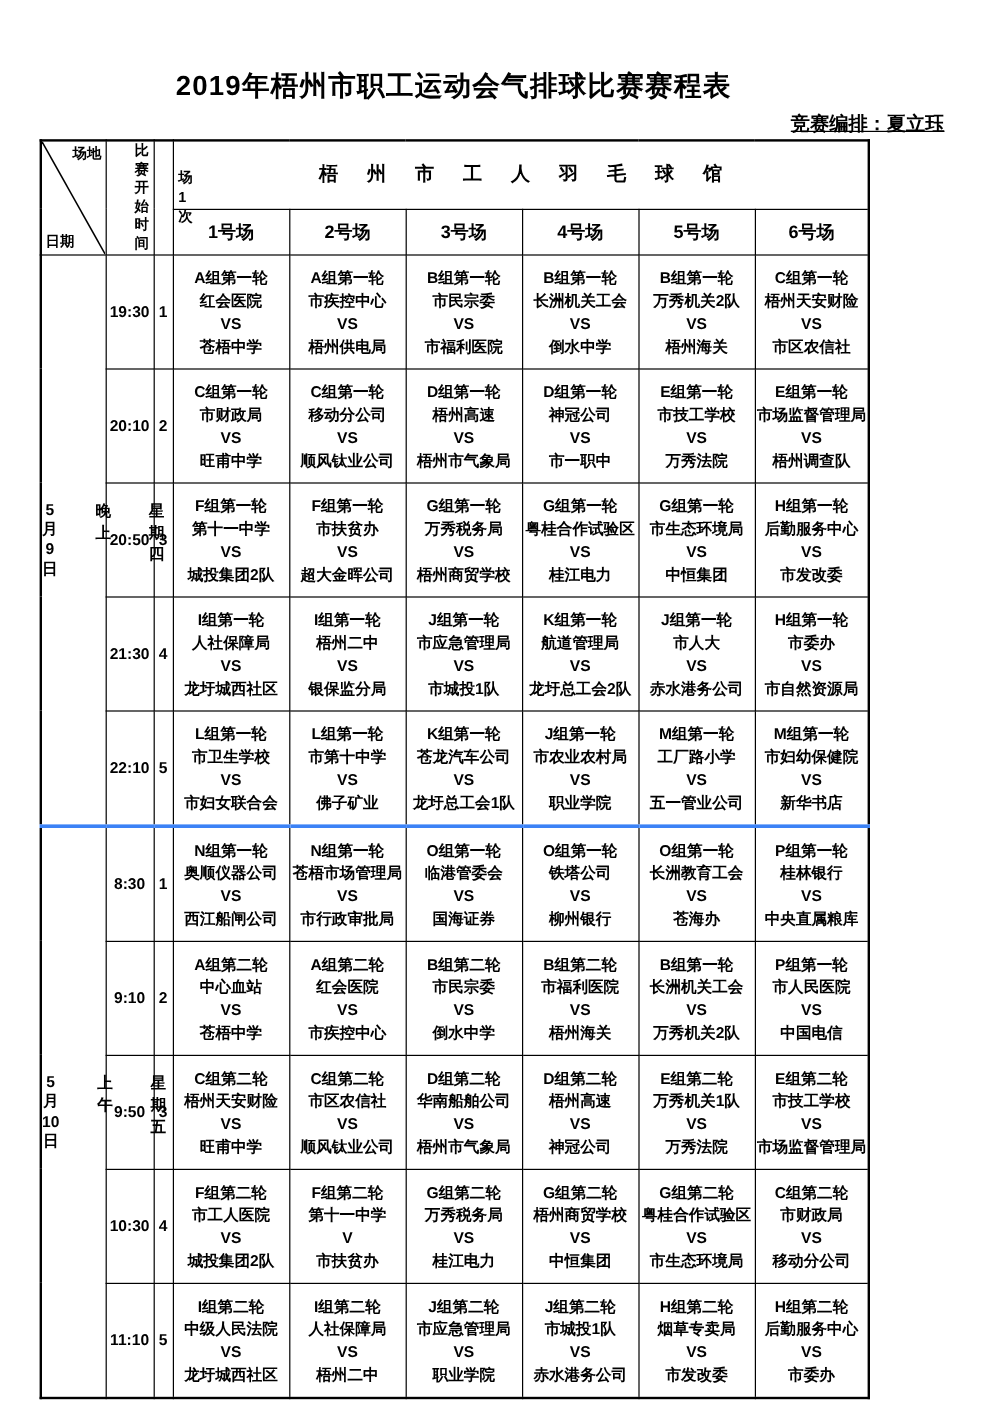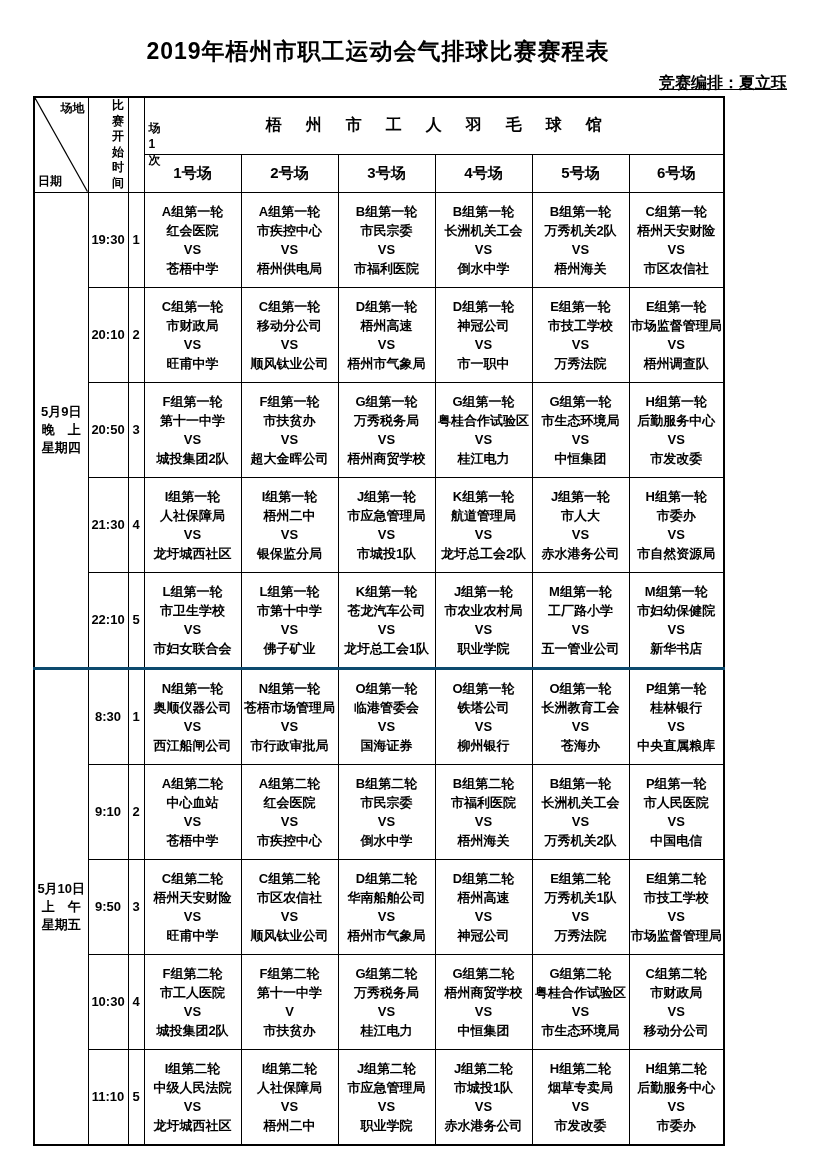--- a/index.html
+++ b/index.html
@@ -1,35 +1,35 @@
 <!DOCTYPE html>
 <html><head>
 <meta charset="utf-8">
 <style>
   html,body{margin:0;padding:0;background:#fff;}
   body{width:827px;min-height:1168px;color:#000;font-family:"Liberation Sans",sans-serif;}
   .sheet{width:690px;margin-left:33px;}
-  .title{margin:0;padding-top:36px;font-size:23px;font-weight:bold;text-align:center;letter-spacing:1px;}
+  .title{margin:0;padding-top:56px;font-size:23px;font-weight:bold;text-align:center;letter-spacing:1px;}
   .organizer{position:relative;left:64px;margin-top:6px;margin-bottom:2px;text-align:right;
              font-size:16px;font-weight:bold;text-decoration:underline;}
   table.sched{width:690px;border-collapse:collapse;table-layout:fixed;border:2px solid #000;margin-top:2px;}
   td{border:1px solid #000;padding:0;vertical-align:middle;}
-  tr.day-sep td{border-top:3px solid #0c4a6e;}
+  tr.day-sep td{border-top:3px solid #3b82f6;}
   
   .corner{position:relative;height:50px;}
   .corner svg{position:absolute;left:0;top:0;width:100%;height:100%;}
   .corner .c-top{position:absolute;top:2px;right:3px;font-size:12px;font-weight:bold;}
   .corner .c-bot{position:absolute;bottom:2px;left:3px;font-size:12px;font-weight:bold;}
   .timehead,.sesshead{font-size:12px;font-weight:bold;text-align:center;line-height:1.3;padding-left:20px;}
   .venuehead{height:30px;font-size:16px;font-weight:bold;text-align:center;
              letter-spacing:24px;padding-left:24px;white-space:nowrap;overflow:hidden;}
   .courthead{height:20px;font-size:15px;font-weight:bold;text-align:center;}
   
   .daycell{text-align:center;}
-  .daycell .wrap{display:flex;flex-direction:column;justify-content:space-between;height:100%;}
+  .daycell .wrap{display:flex;flex-direction:row;justify-content:space-between;gap:25px;height:100%;}
   .dayline{font-size:13px;font-weight:bold;}
   .timecell,.nocell{font-size:13px;font-weight:bold;text-align:center;margin-left:29px;}
   .match{height:94px;font-size:13px;font-weight:bold;text-align:center;}
   .mline{line-height:19px;white-space:nowrap;}
 </style>
 </head>
 <body>
 
 <div class="sheet">
   <h1 class="title">2019年梧州市职工运动会气排球比赛赛程表</h1>

